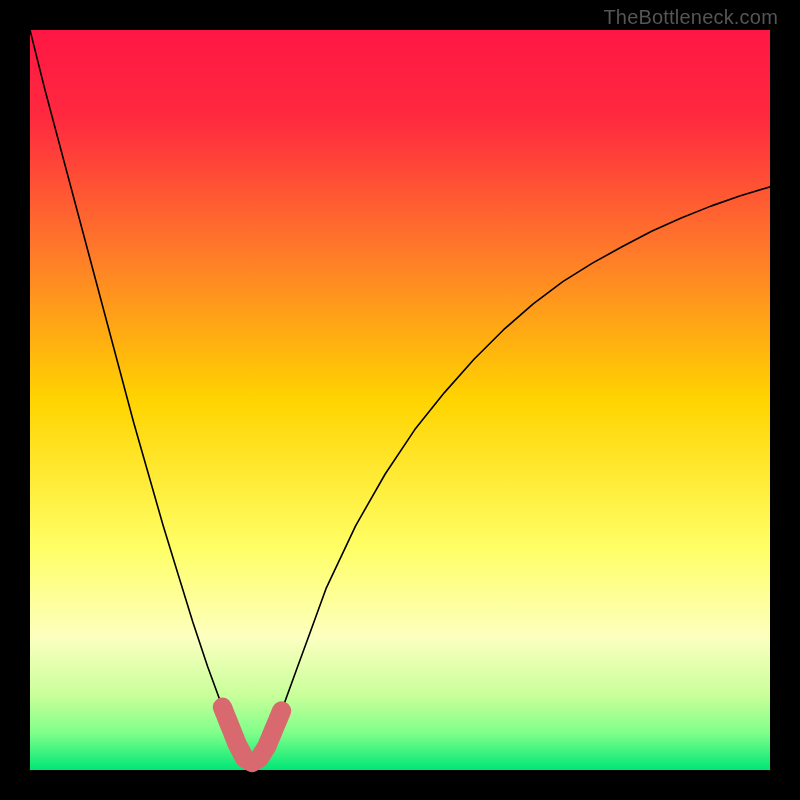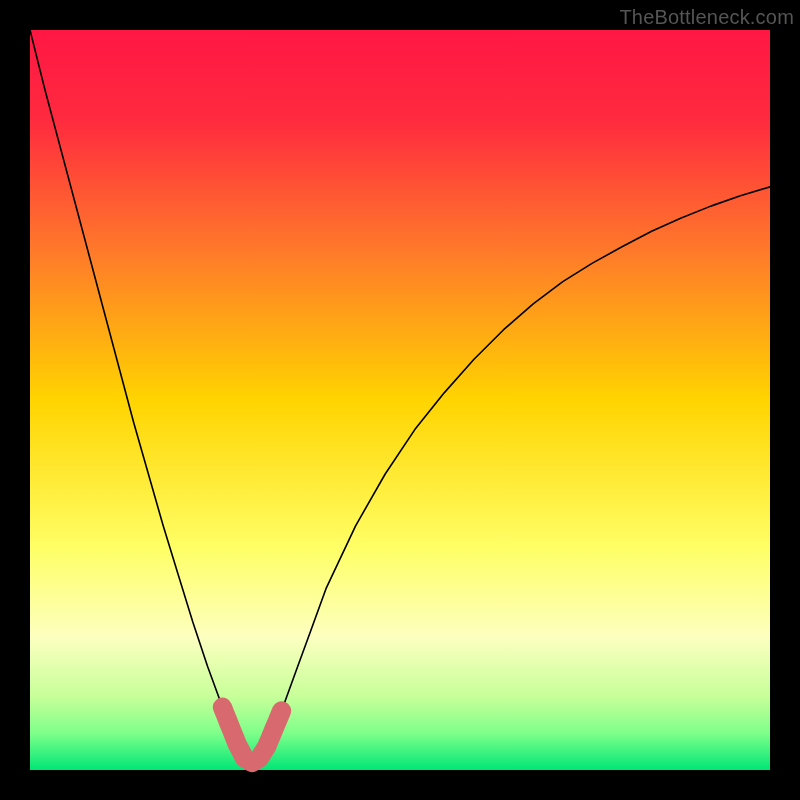--- a/index.html
+++ b/index.html
@@ -12,21 +12,21 @@
     font-family: Arial, sans-serif;
   }
   .container {
     position: relative;
     width: 800px;
     height: 800px;
   }
   .watermark {
     position: absolute;
     top: 6px;
-    right: 6px;
+    right: 22px;
     color: #555;
     font-size: 20px;
     z-index: 10;
     letter-spacing: 0.2px;
   }
   svg {
     display: block;
   }
 </style>
 </head>

